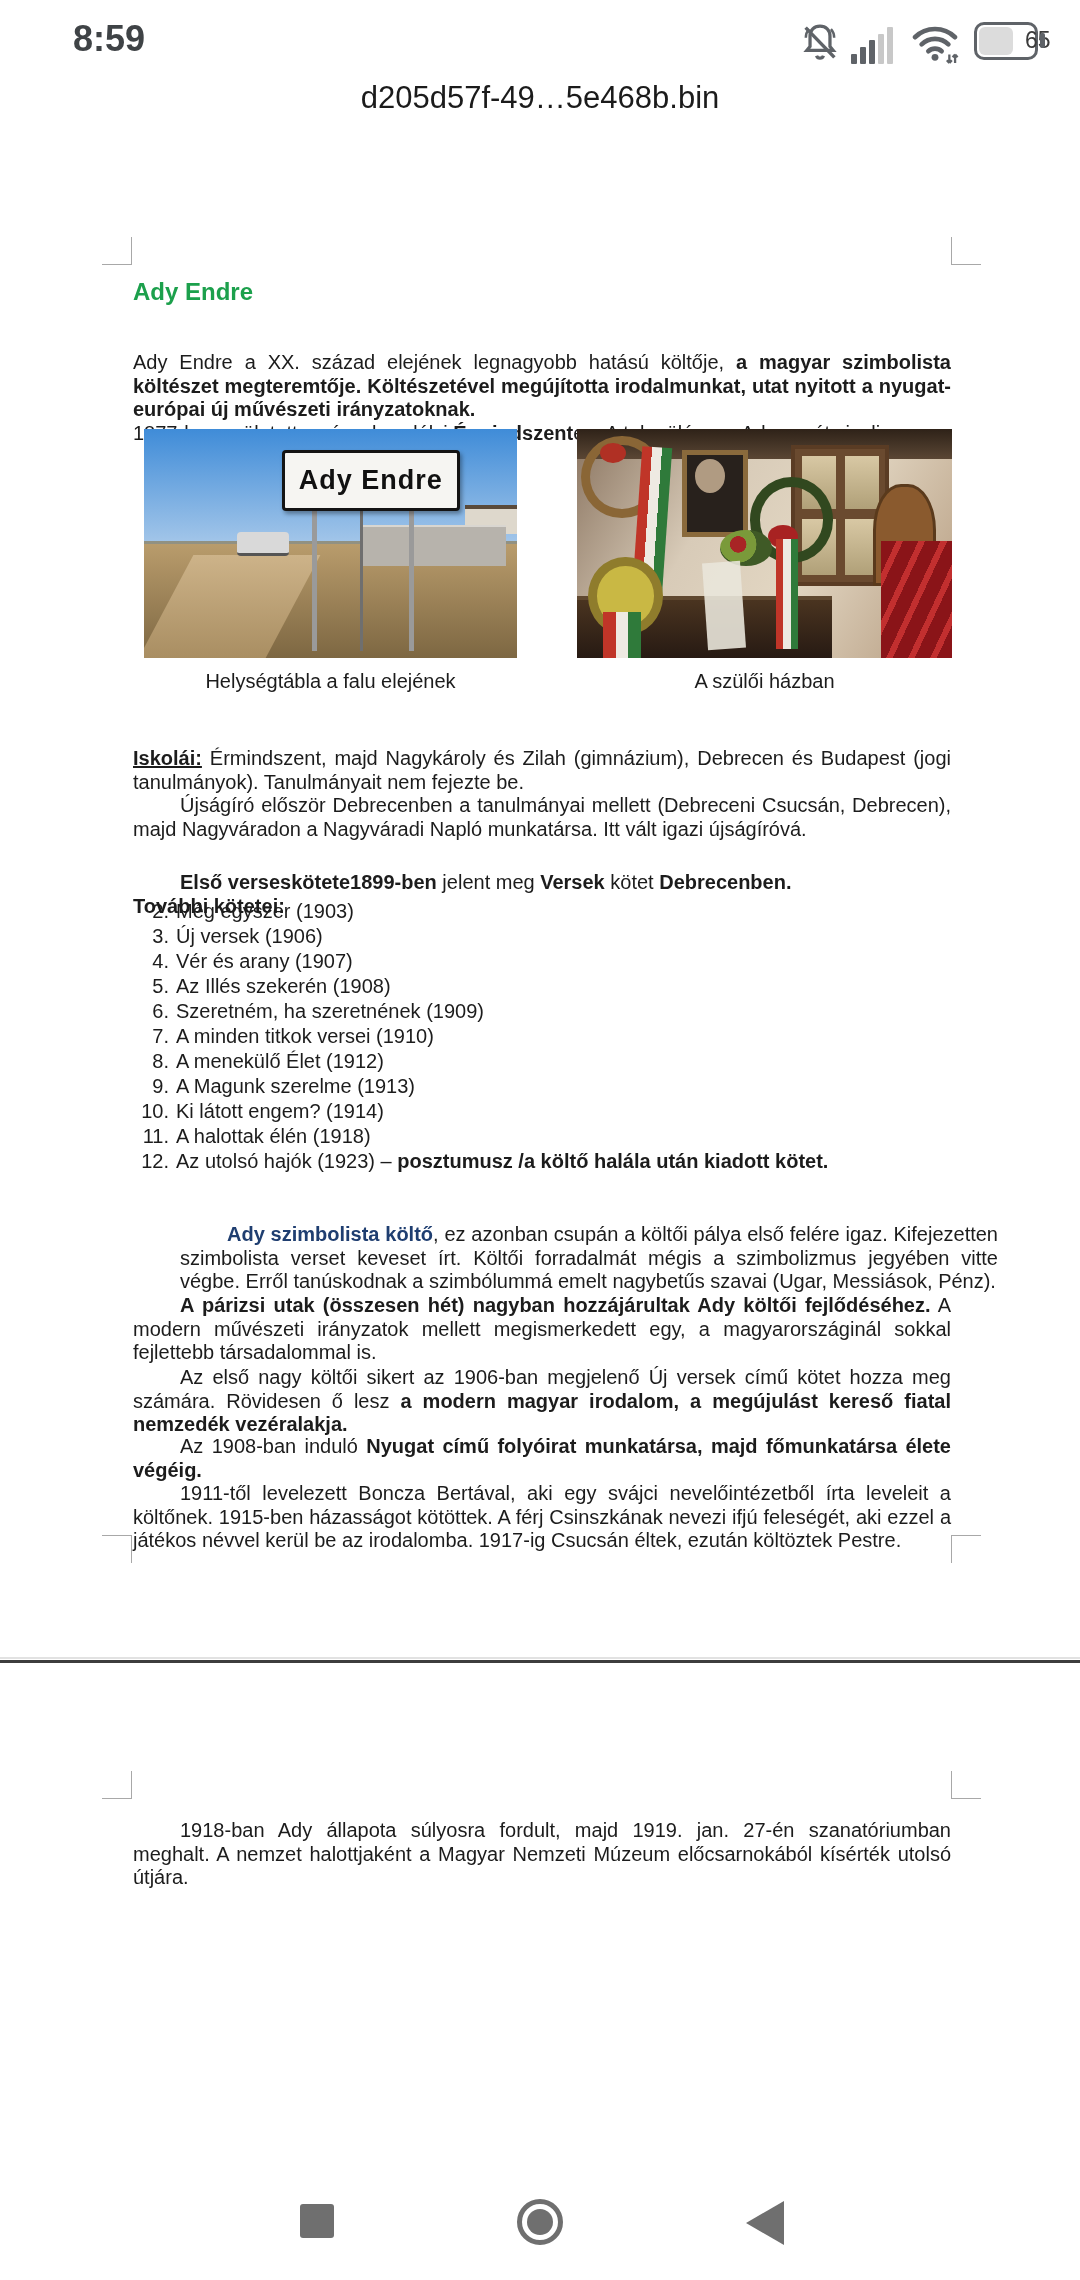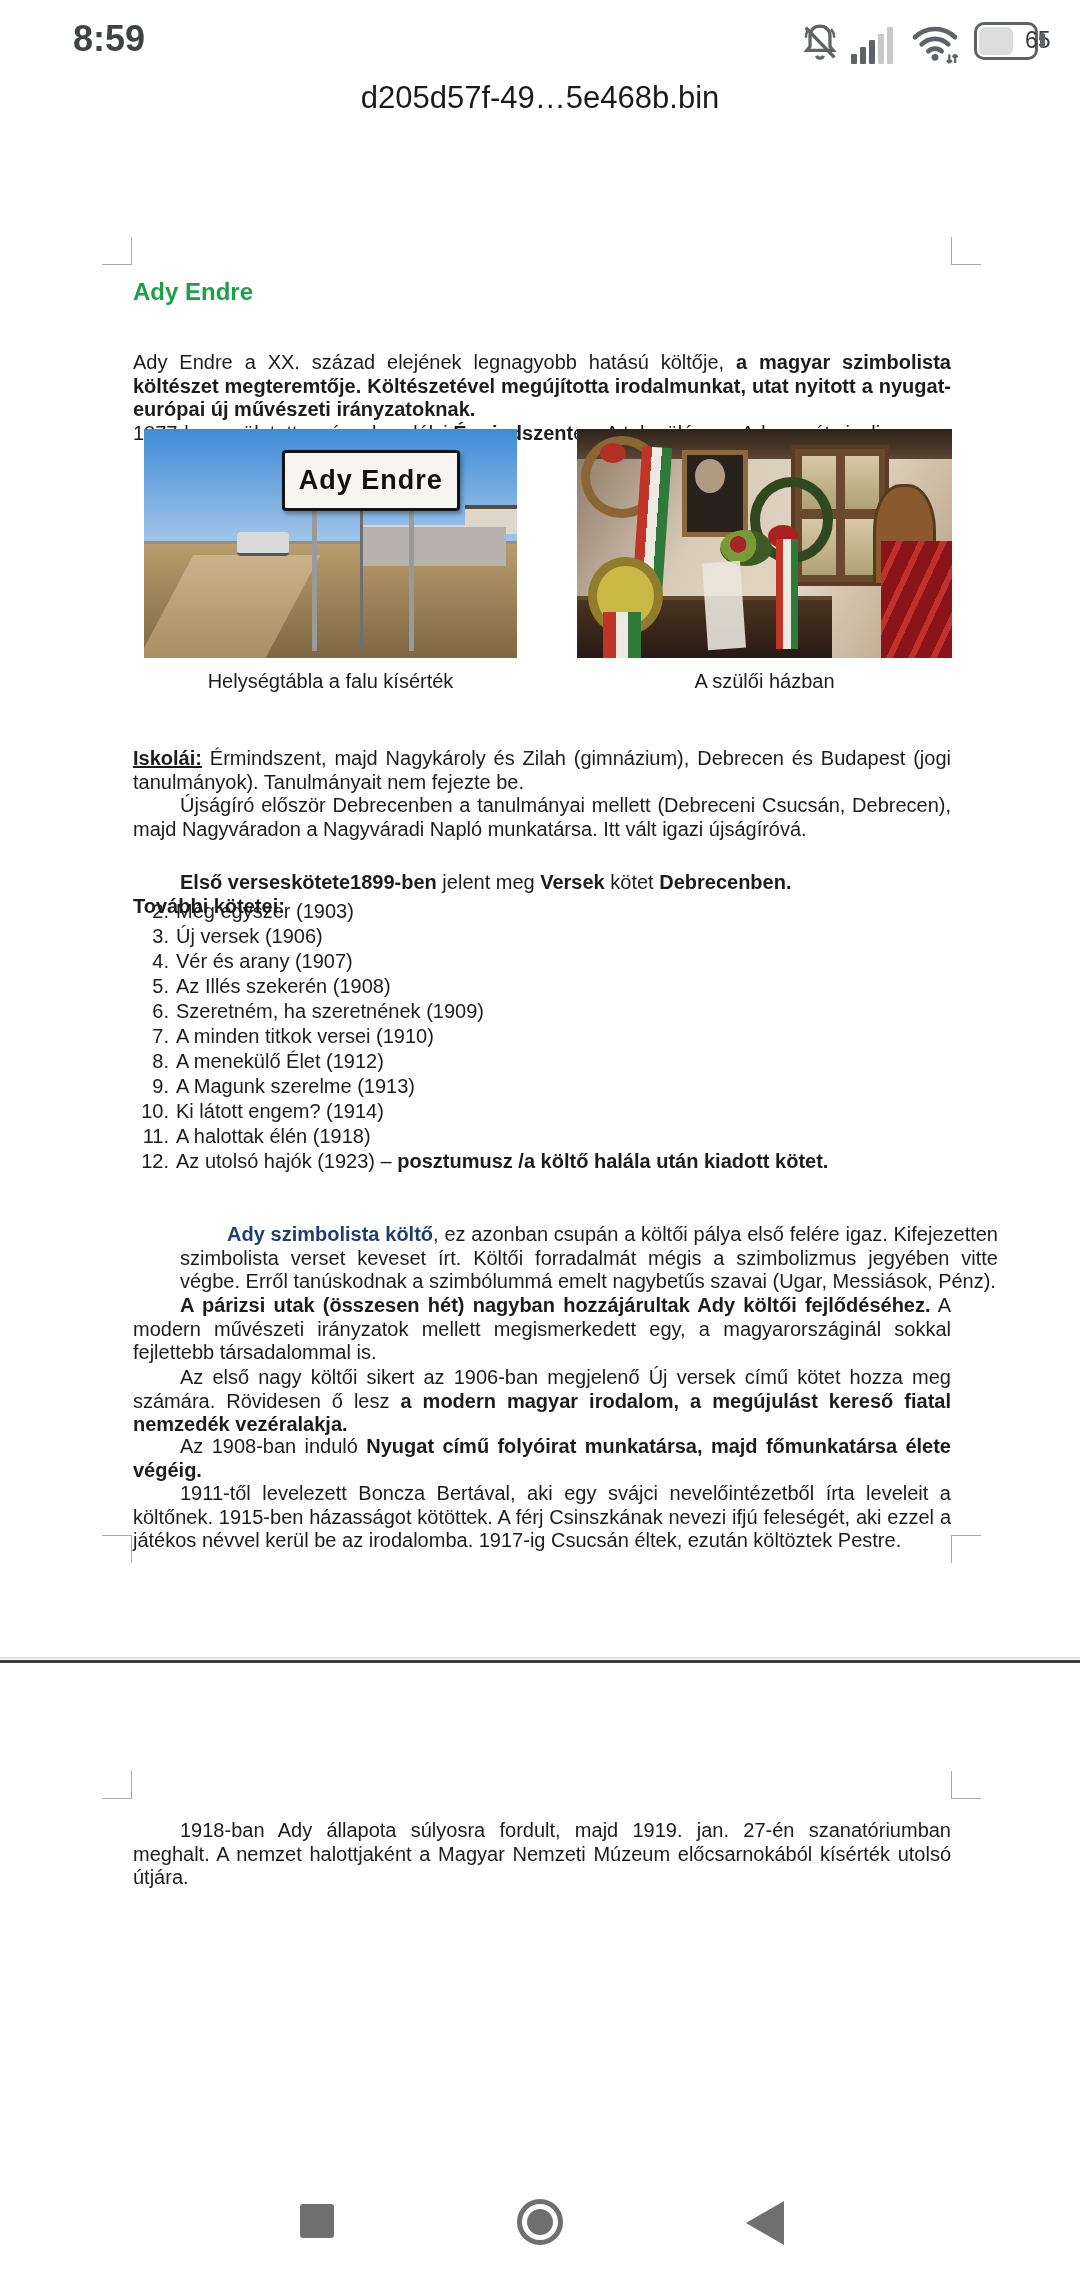--- a/index.html
+++ b/index.html
@@ -190,21 +190,21 @@
       <div class="wr2"></div>
       <div class="wr2b"></div>
       <div class="flw"></div>
       <div class="dresser"></div>
       <div class="lace"></div>
       <div class="rib2"></div>
       <div class="wr3"></div>
       <div class="rib3"></div>
     </div>
 
-    <div class="cap" style="left:144px;width:373px;">Helységtábla a falu kísérték</div>
+    <div class="cap" style="left:144px;width:373px;">Helységtábla a falu elejének</div>
     <div class="cap" style="left:577px;width:375px;">A szülői házban</div>
 
     <p class="tx" style="top:727px;"><b class="ul">Iskolái:</b><span> Érmindszent, majd Nagykároly és Zilah (gimnázium), Debrecen és Budapest (jogi tanulmányok). Tanulmányait nem fejezte be.</span></p>
 
     <p class="tx ind" style="top:774px;">Újságíró először Debrecenben a tanulmányai mellett (Debreceni Csucsán, Debrecen), majd Nagyváradon a Nagyváradi Napló munkatársa. Itt vált igazi újságíróvá.</p>
 
     <p class="tx ind noj" style="top:851px;"><b>Első verseskötete1899-ben</b><span> jelent meg </span><b>Versek</b><span> kötet </span><b>Debrecenben.</b></p>
 
     <p class="tx noj" style="top:875px;"><b>További kötetei:</b></p>
 

